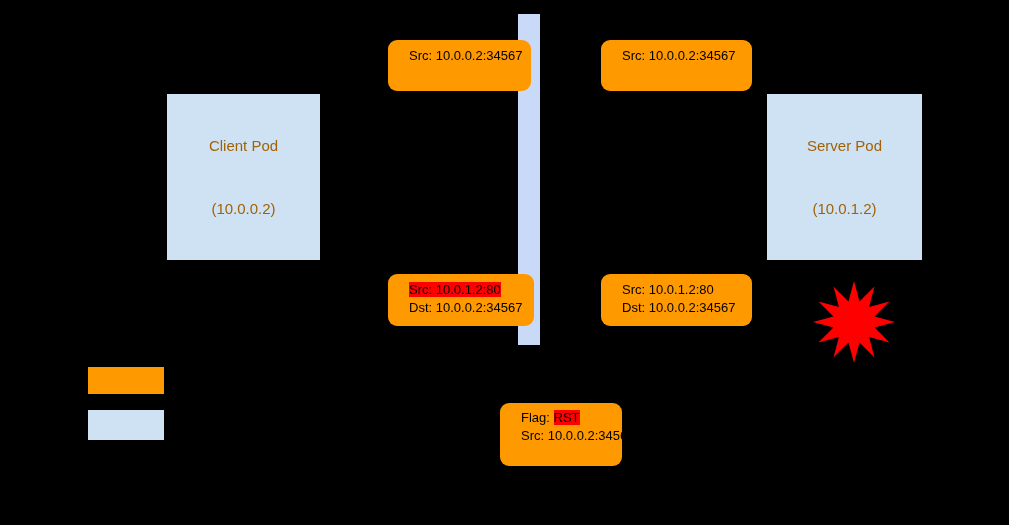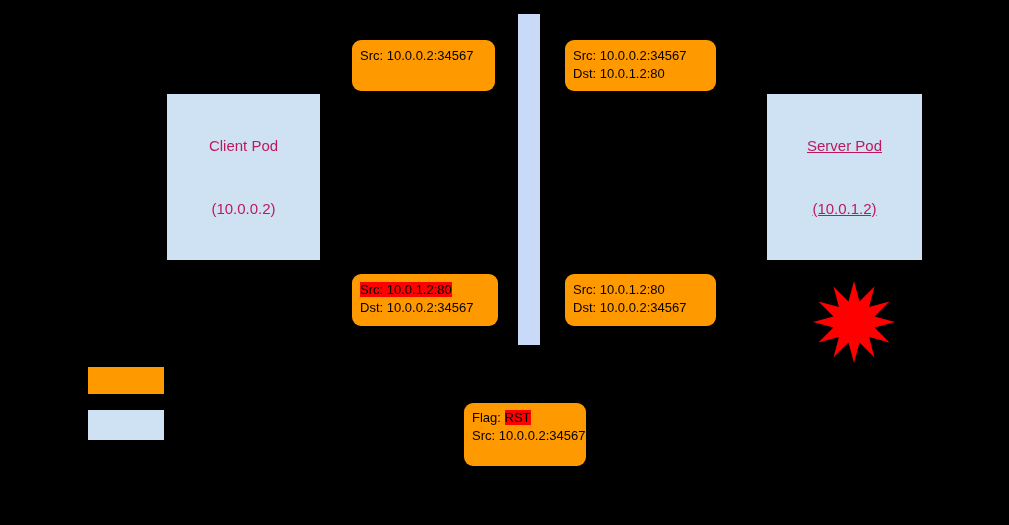--- a/index.html
+++ b/index.html
@@ -17,41 +17,42 @@
   .pod {
     position: absolute;
     background: #cfe2f3;
     display: flex;
     flex-direction: column;
     align-items: center;
     justify-content: center;
     text-align: center;
     font-size: 15px;
     line-height: 1.3;
-    color: #be185d;
+    color: #a16207;
     gap: 44px;
   }
   #client-pod { left: 167px; top: 94px; width: 153px; height: 166px; }
-  #server-pod { left: 767px; top: 94px; width: 155px; height: 166px; text-decoration: underline; }
+  #server-pod { left: 767px; top: 94px; width: 155px; height: 166px; }
 
   .bar {
     position: absolute;
     left: 518px; top: 14px; width: 22px; height: 331px;
     background: #c9daf8;
   }
 
   .packet {
     position: absolute;
     background: #ff9900;
     border-radius: 9px;
-    padding: 7px 8px;
+    padding: 7px 21px;
     font-size: 13px;
     line-height: 1.4;
     color: #000;
     white-space: nowrap;
+    margin-left: 36px;
   }
   #pkt-top-left     { left: 352px; top: 40px;  width: 143px; height: 51px; }
   #pkt-top-right    { left: 565px; top: 40px;  width: 151px; height: 51px; }
   #pkt-bottom-left  { left: 352px; top: 274px; width: 146px; height: 52px; }
   #pkt-bottom-right { left: 565px; top: 274px; width: 151px; height: 52px; }
   #pkt-rst          { left: 464px; top: 403px; width: 122px; height: 63px; padding-top: 6px; }
 
   .hl { background: #ff0000; }
 
   .burst {
@@ -80,21 +81,20 @@
   </div>
 
   <div class="bar"></div>
 
   <div class="packet" id="pkt-top-left">
     <div>Src: 10.0.0.2:34567</div>
   </div>
 
   <div class="packet" id="pkt-top-right">
     <div>Src: 10.0.0.2:34567</div>
-    <div>Dst: 10.0.1.2:80</div>
   </div>
 
   <div class="packet" id="pkt-bottom-left">
     <div><span class="hl">Src: 10.0.1.2:80</span></div>
     <div>Dst: 10.0.0.2:34567</div>
   </div>
 
   <div class="packet" id="pkt-bottom-right">
     <div>Src: 10.0.1.2:80</div>
     <div>Dst: 10.0.0.2:34567</div>

